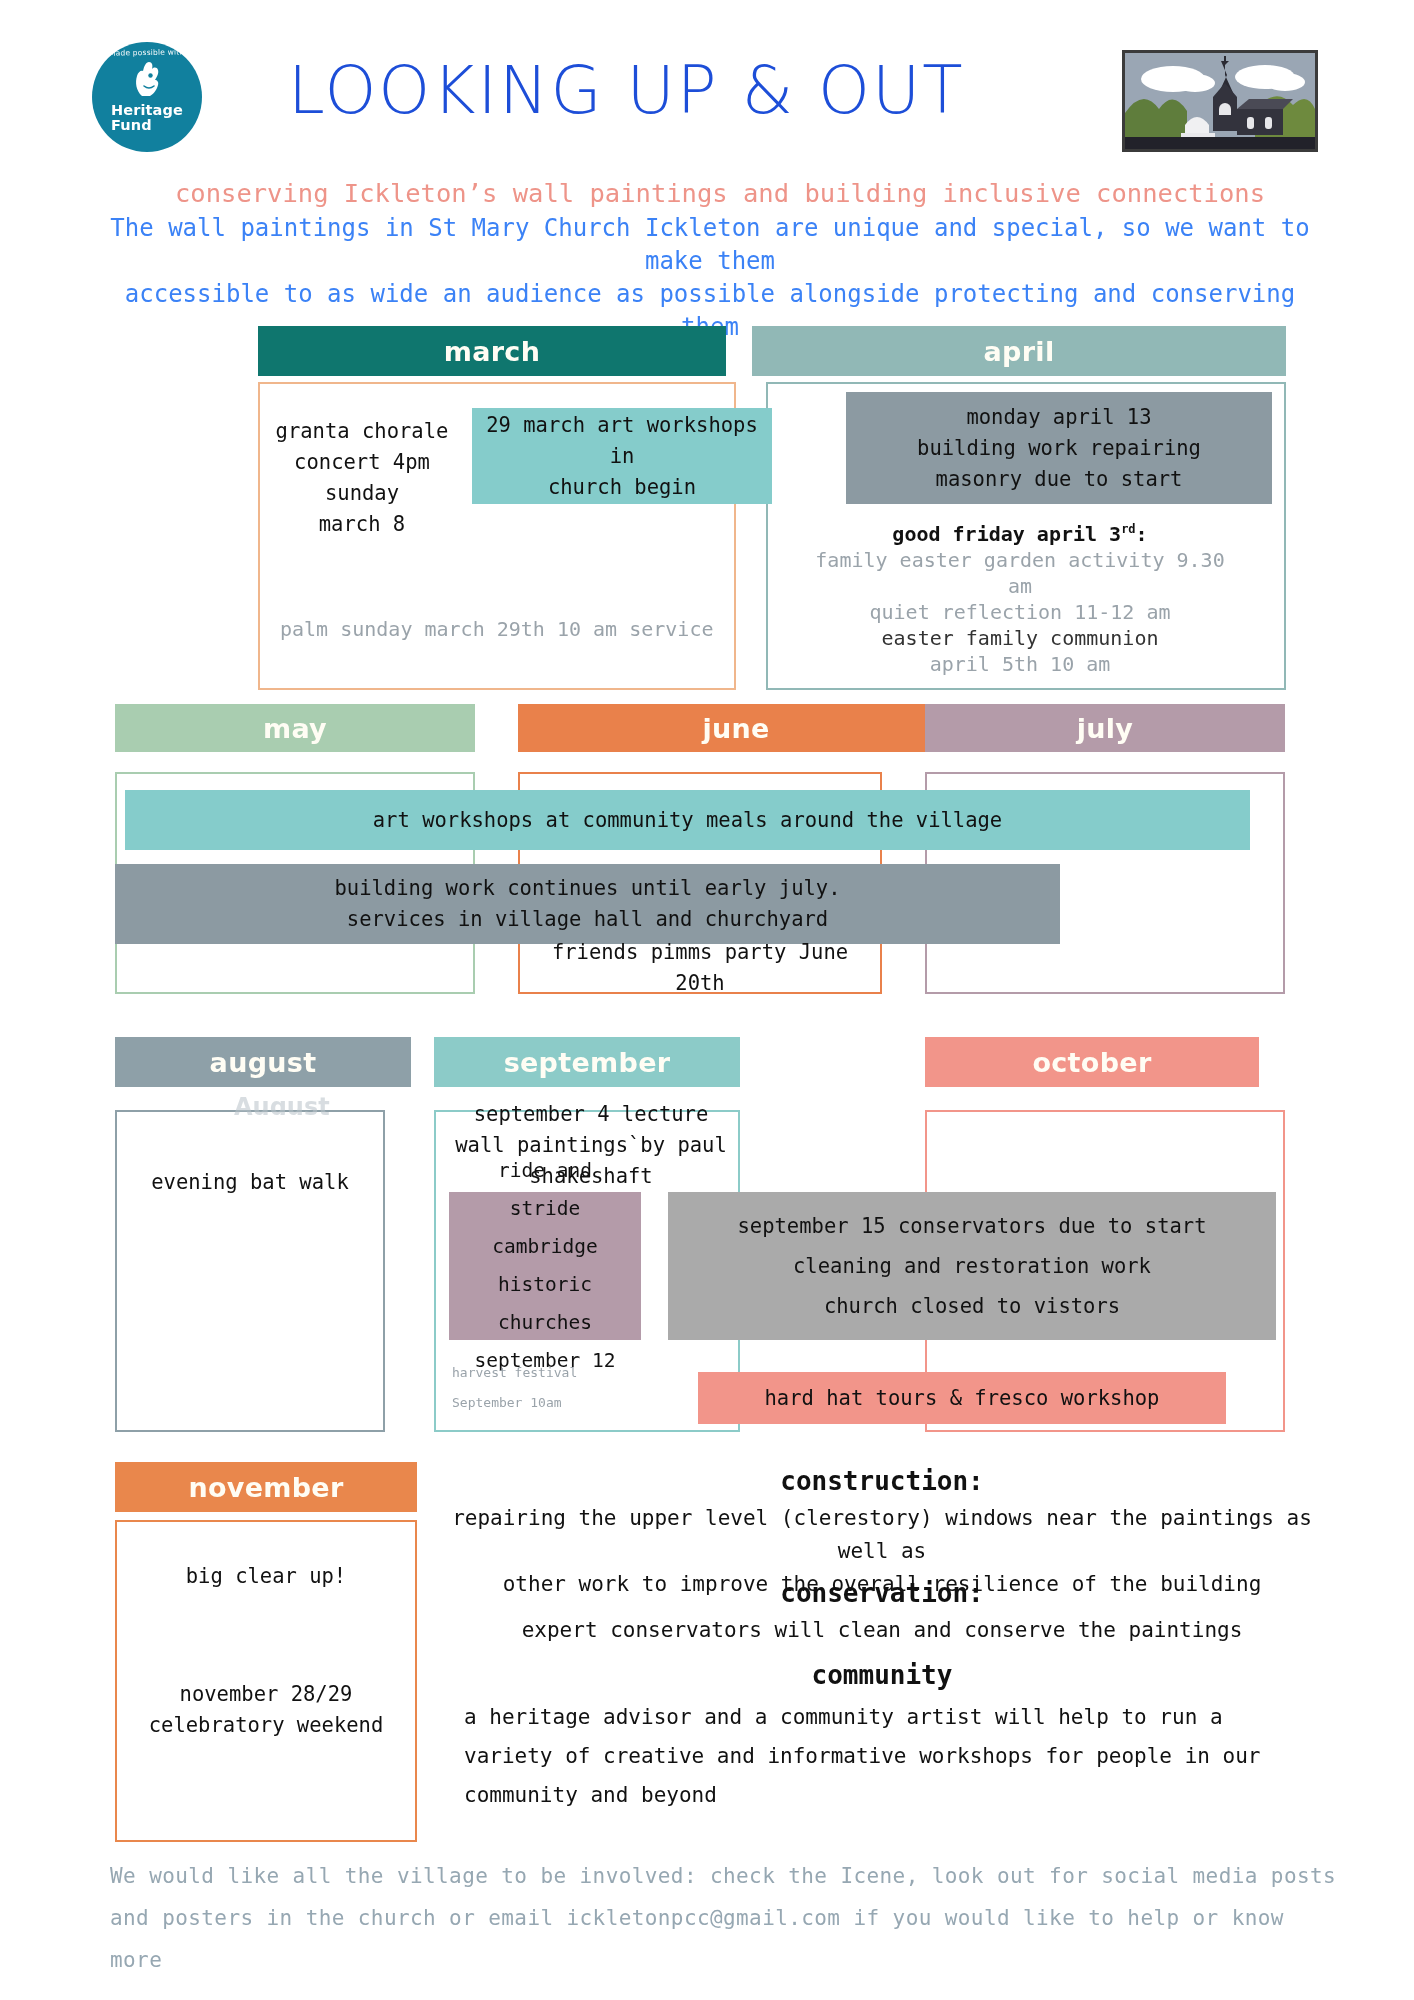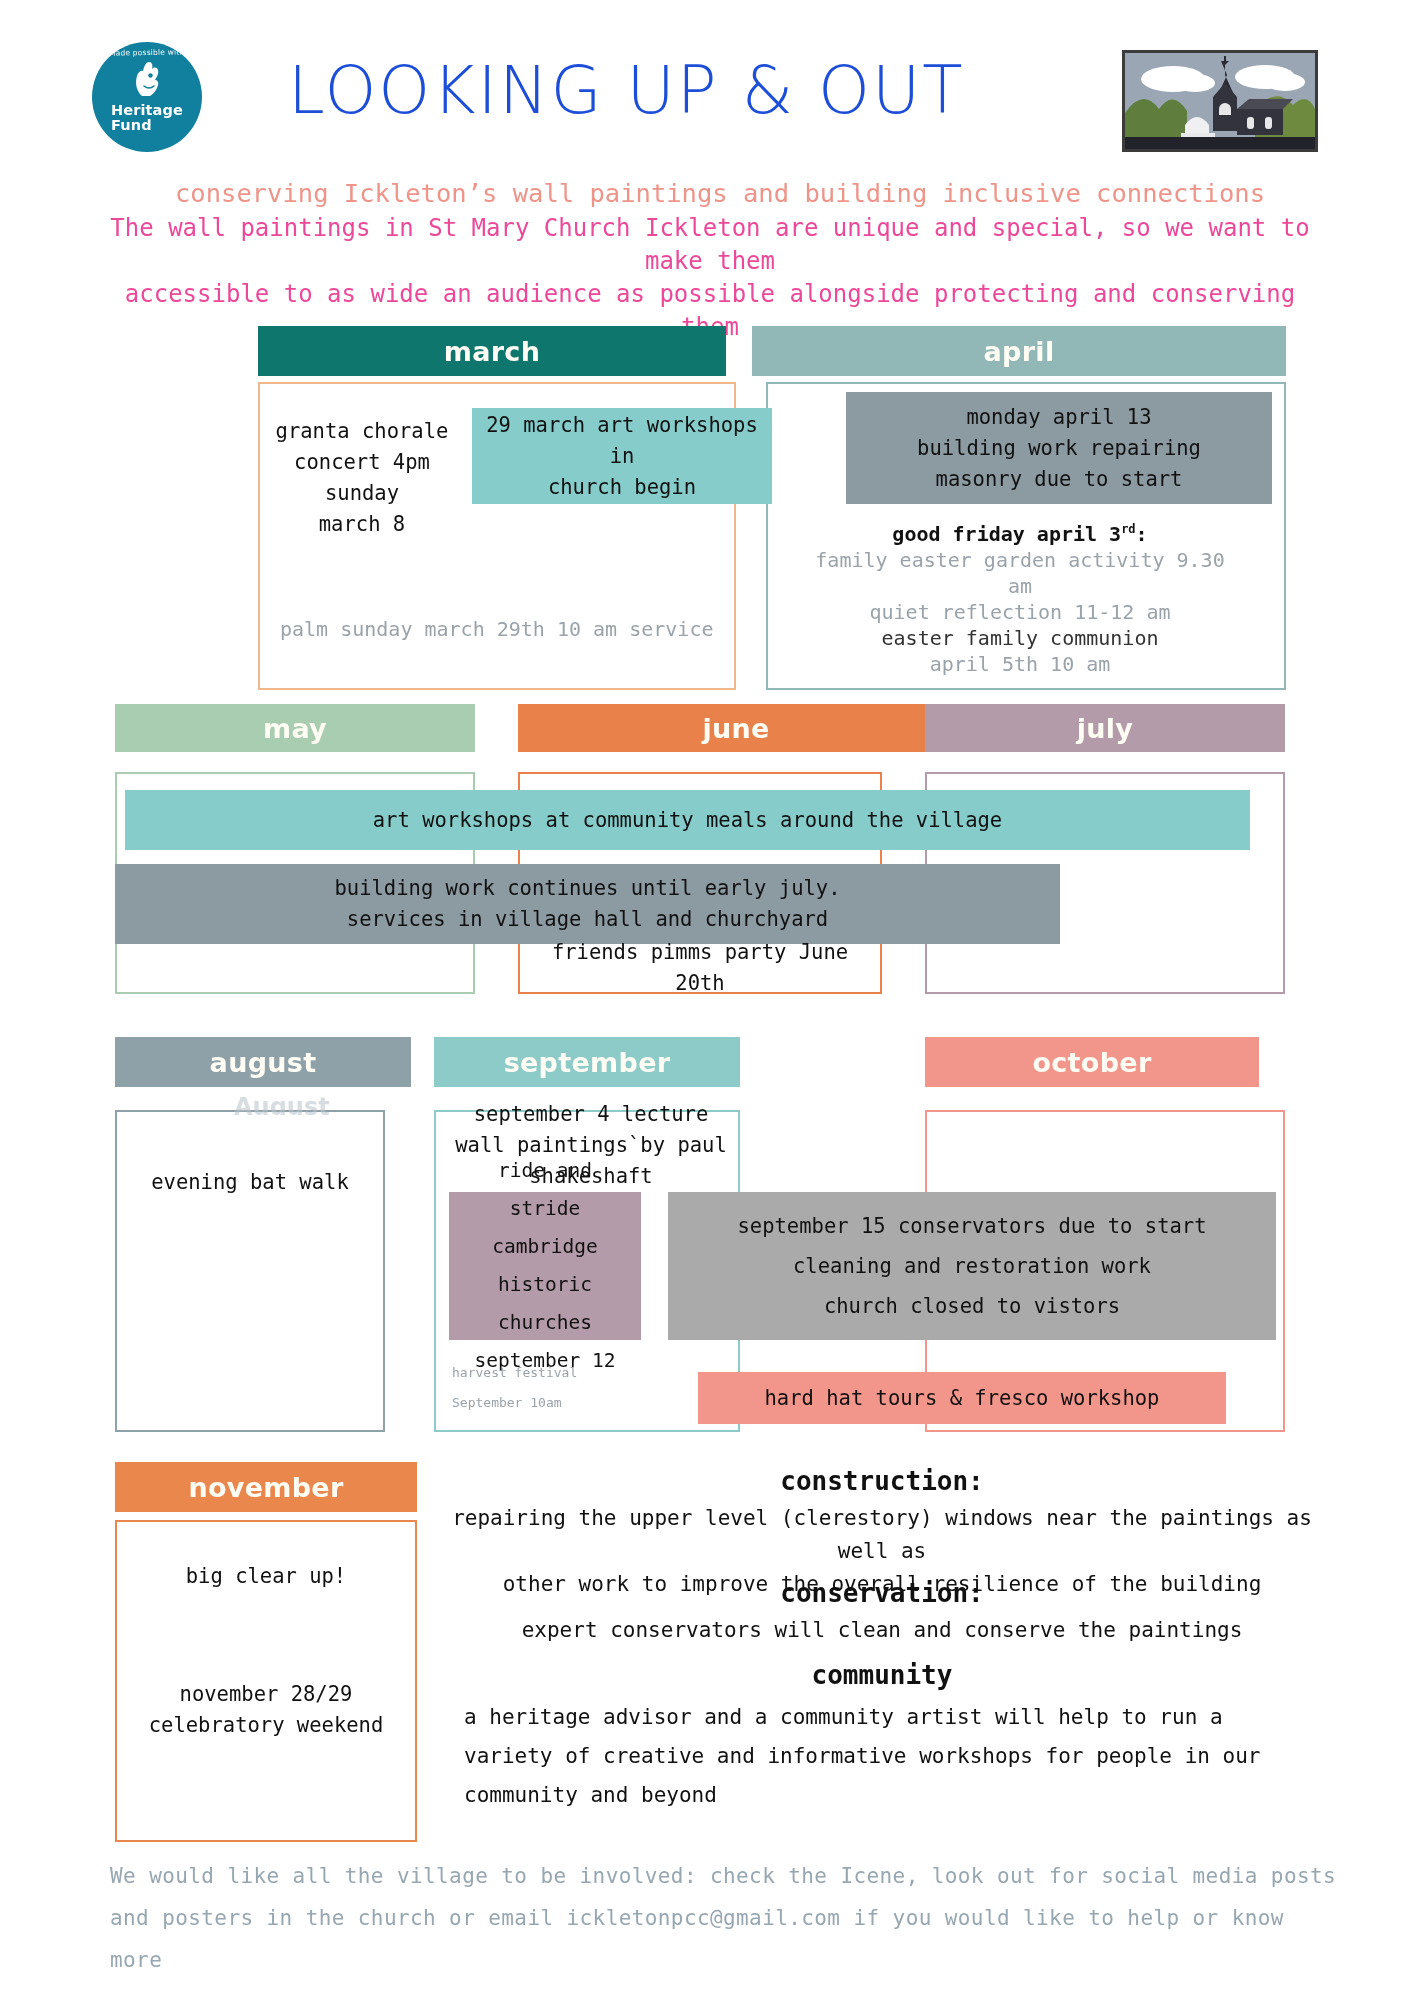--- a/index.html
+++ b/index.html
@@ -38,21 +38,21 @@
     font-size: 66px; font-weight: 300; letter-spacing: 2px;
     color: #1d4ed8; white-space: nowrap;
   }
   .subtitle {
     position: absolute; left: 160px; top: 178px; width: 1120px;
     text-align: center; font-size: 25.5px; color: #EE9489;
     font-family: "DejaVu Sans Mono", monospace; font-weight: 400;
   }
   .intro {
     position: absolute; left: 100px; top: 212px; width: 1220px;
-    text-align: center; font-size: 24px; color: #ec4899; line-height: 33px;
+    text-align: center; font-size: 24px; color: #3b82f6; line-height: 33px;
     font-family: "DejaVu Sans Mono", monospace;
   }
 
   .church-print {
     position: absolute; left: 1122px; top: 50px;
     width: 196px; height: 102px;
     border: 3px solid #3b3b3b; background: #9aa6b4;
     overflow: hidden;
   }
 

